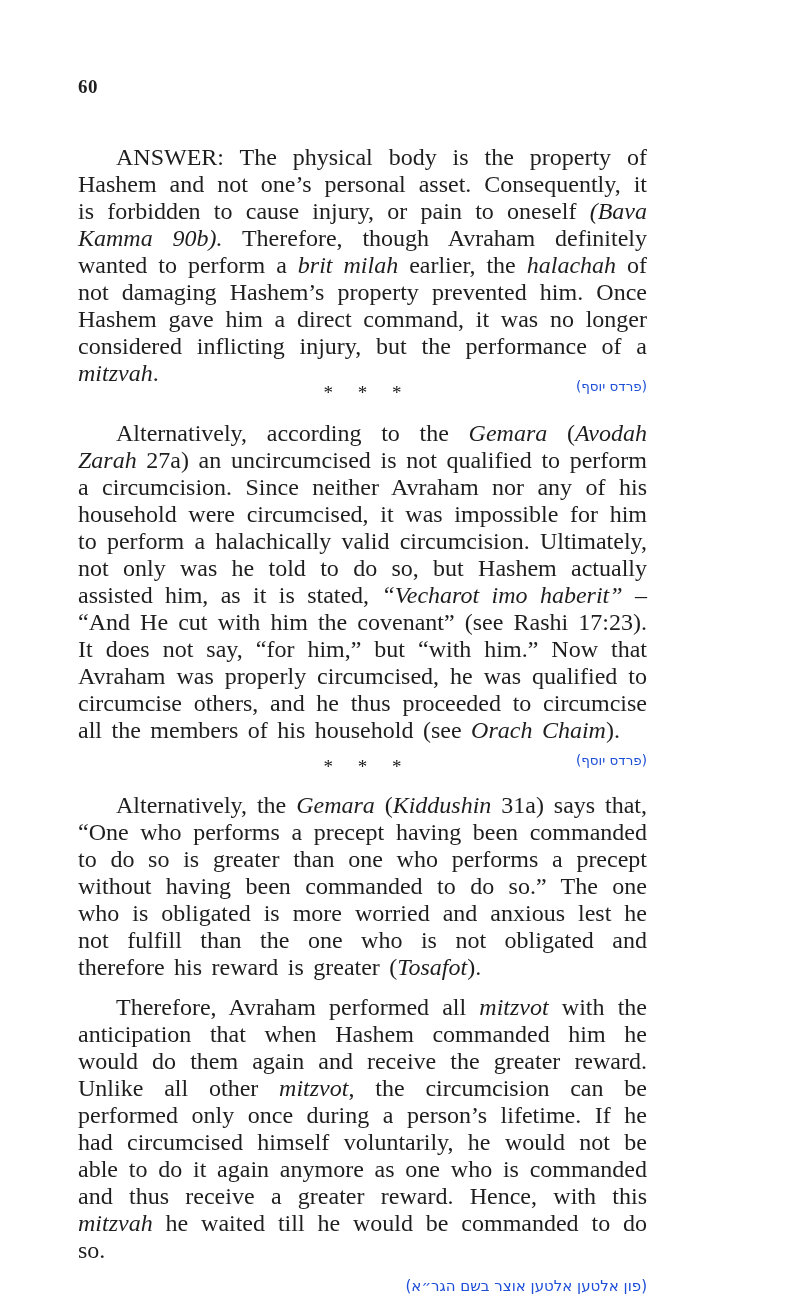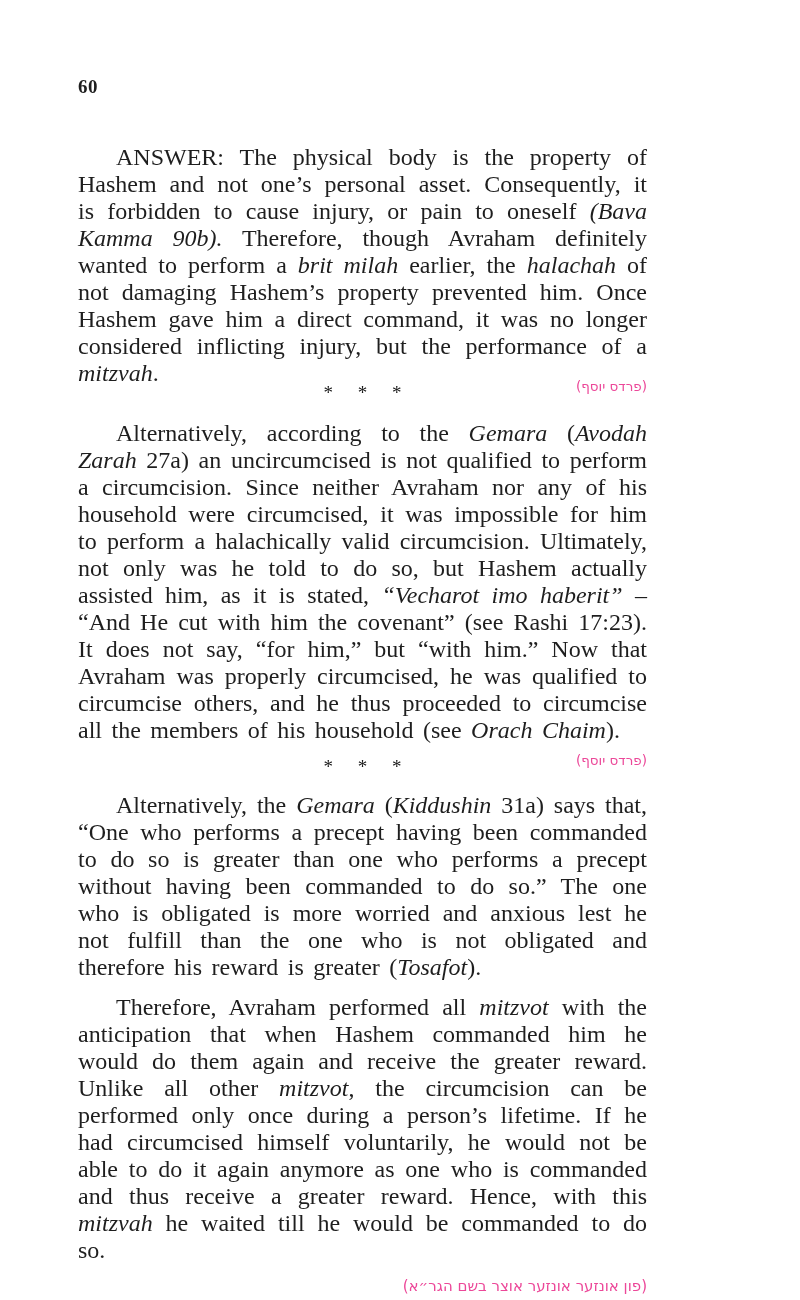--- a/index.html
+++ b/index.html
@@ -57,21 +57,21 @@
     font-size: 19px;
     word-spacing: 20px;
     padding-top: 7px;
     color: #1a1a1a;
   }
   .hebrew {
     font-family: "DejaVu Sans", sans-serif;
     font-size: 13.5px;
     direction: rtl;
     unicode-bidi: isolate;
-    color: #ec4899;
+    color: #1d4ed8;
   }
   .attribution .hebrew {
     position: absolute;
     right: 0;
     top: 3px;
   }
   .final-citation {
     text-align: right;
     margin-top: 2px;
   }
@@ -104,21 +104,21 @@
   <div class="attribution attr-2">
     <span class="stars">* * *</span>
     <span class="hebrew">(פרדס יוסף)</span>
   </div>
 
   <p class="body-par"><span>Alternatively, the </span><i>Gemara</i><span> (</span><i>Kiddushin</i><span> 31a) says that, “One who performs a precept having been commanded to do so is greater than one who performs a precept without having been commanded to do so.” The one who is obligated is more worried and anxious lest he not fulfill than the one who is not obligated and therefore his reward is greater (</span><i>Tosafot</i><span>).</span></p>
 
   <p class="body-par"><span>Therefore, Avraham performed all </span><i>mitzvot</i><span> with the anticipation that when Hashem commanded him he would do them again and receive the greater reward. Unlike all other </span><i>mitzvot</i><span>, the circumcision can be performed only once during a person’s lifetime. If he had circumcised himself voluntarily, he would not be able to do it again anymore as one who is commanded and thus receive a greater reward. Hence, with this </span><i>mitzvah</i><span> he waited till he would be commanded to do so.</span></p>
 
   <div class="final-citation">
-    <span class="hebrew">(פון אונזער אונזער אוצר בשם הגר״א)</span>
+    <span class="hebrew">(פון אלטען אלטען אוצר בשם הגר״א)</span>
   </div>
 
   <div class="ornament-row">
     <svg width="100" height="34" viewBox="0 0 100 34" aria-hidden="true">
       <g fill="none" stroke="#181818" stroke-width="3.4" stroke-linecap="round">
         <path d="M45 10 C37 2 17 0 9 9 C2 17 8 28 19 29 C28 30 32 22 26 18"></path>
         <path d="M40 8 C48 9 49 14 43 17 C49 19 48 25 40 26"></path>
         <path d="M55 10 C63 2 83 0 91 9 C98 17 92 28 81 29 C72 30 68 22 74 18"></path>
         <path d="M60 8 C52 9 51 14 57 17 C51 19 52 25 60 26"></path>
       </g>

